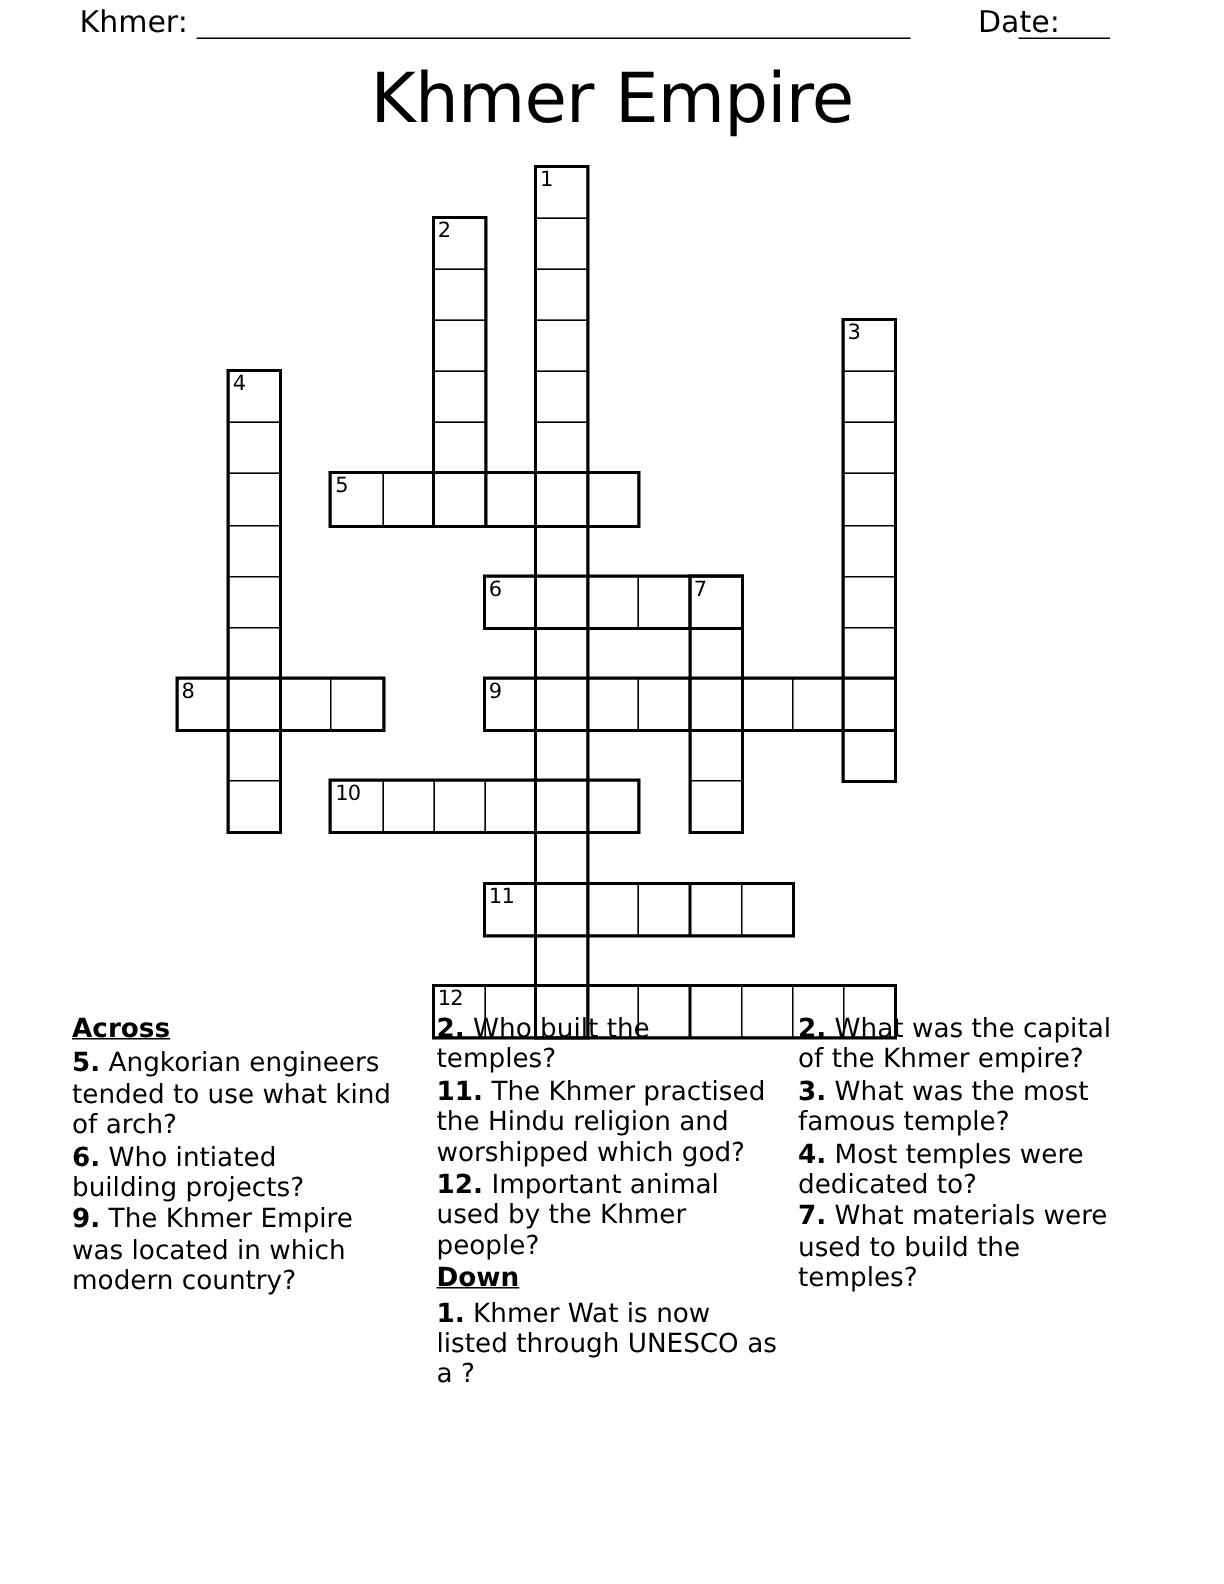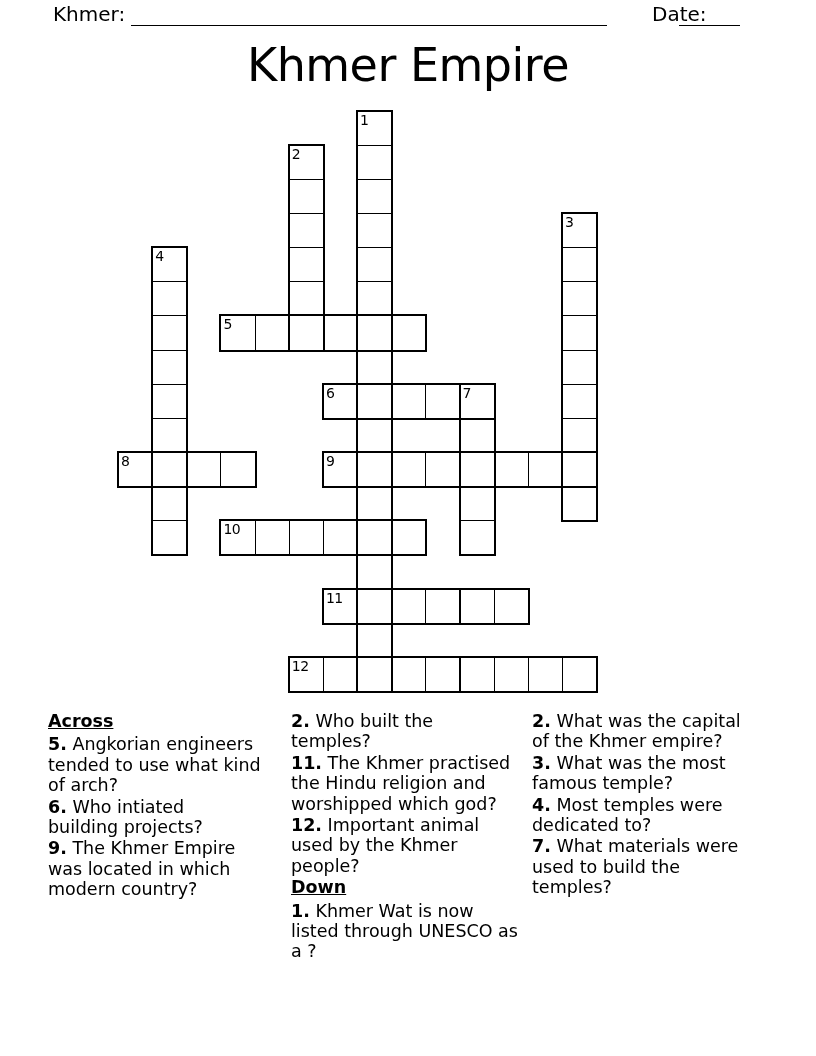--- a/index.html
+++ b/index.html
@@ -55,21 +55,21 @@
     pointer-events: none;
   }
   .cellnum {
     position: absolute;
     font-size: 14px; line-height: 16px;
     letter-spacing: -0.5px;
   }
 
   
   .clue-col {
-    position: absolute; top: 711px;
+    position: absolute; top: 676px;
     font-size: 17.5px; line-height: 20.4px;
   }
   #clue-col-1 { left: 48px;  width: 242px; }
   #clue-col-2 { left: 291px; width: 242px; }
   #clue-col-3 { left: 532px; width: 256px; }
   .clue-heading {
     font-weight: bold;
     text-decoration: underline;
     margin: 0 0 3px 0;
   }

